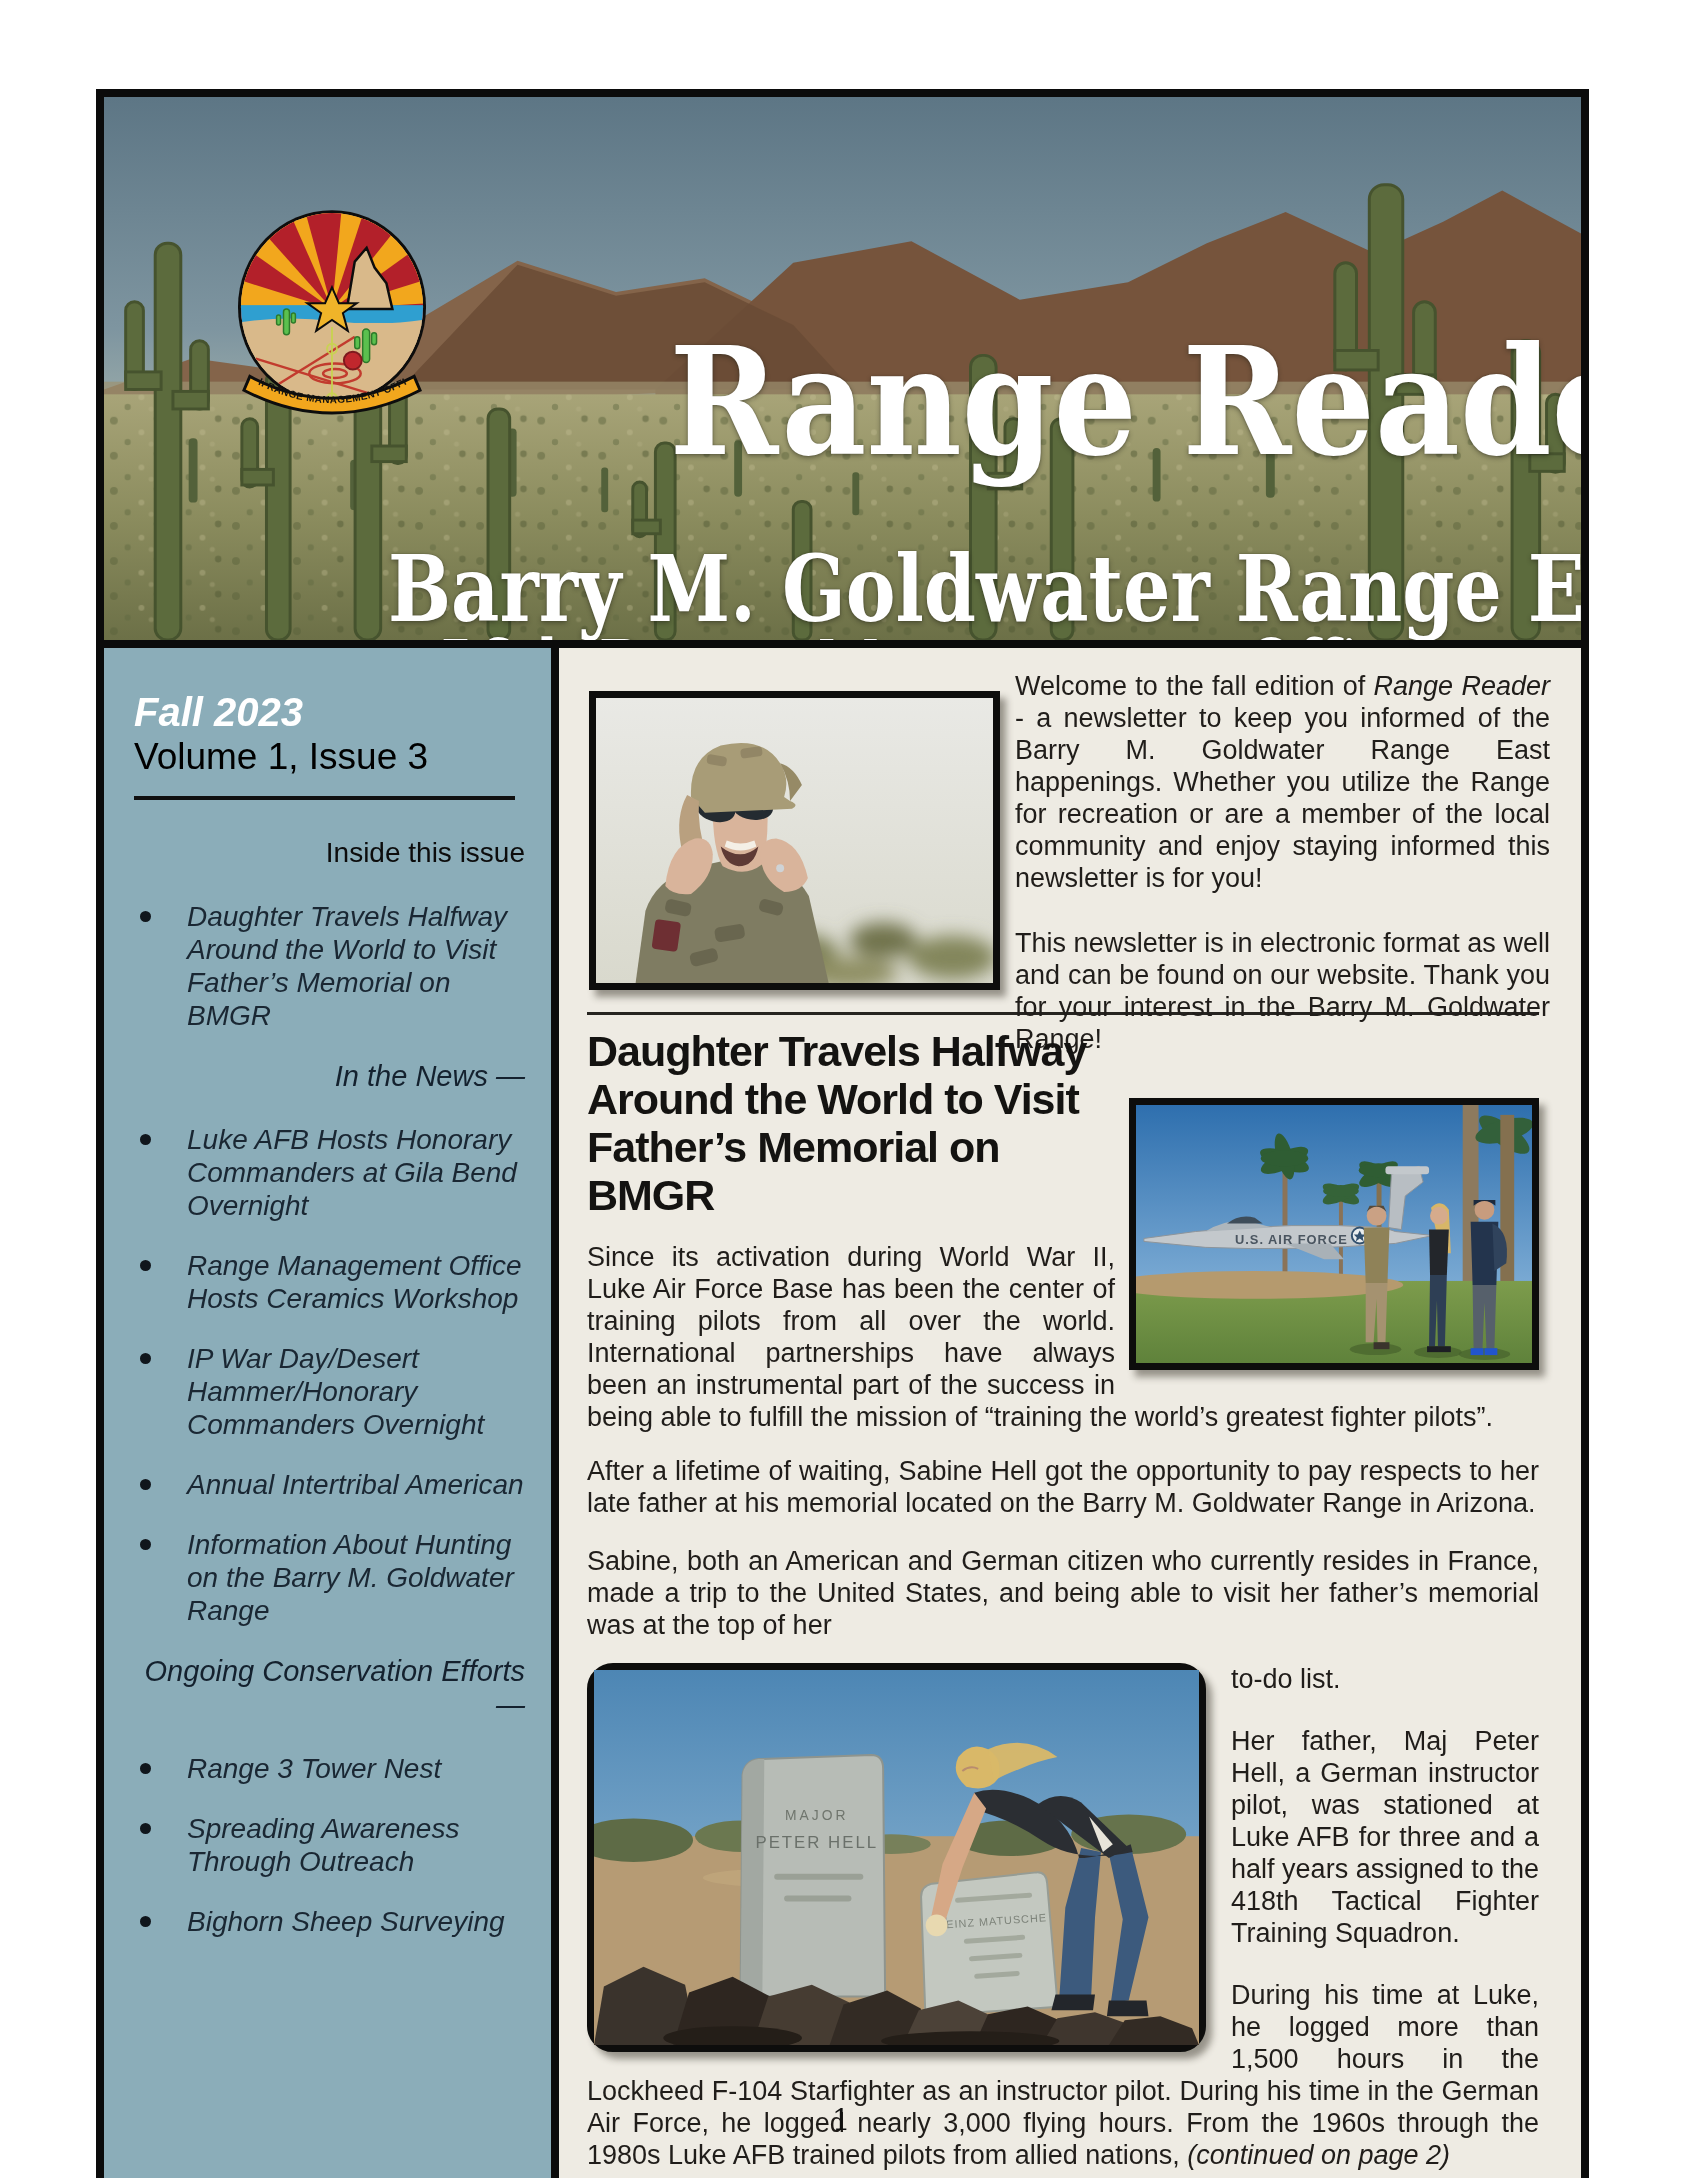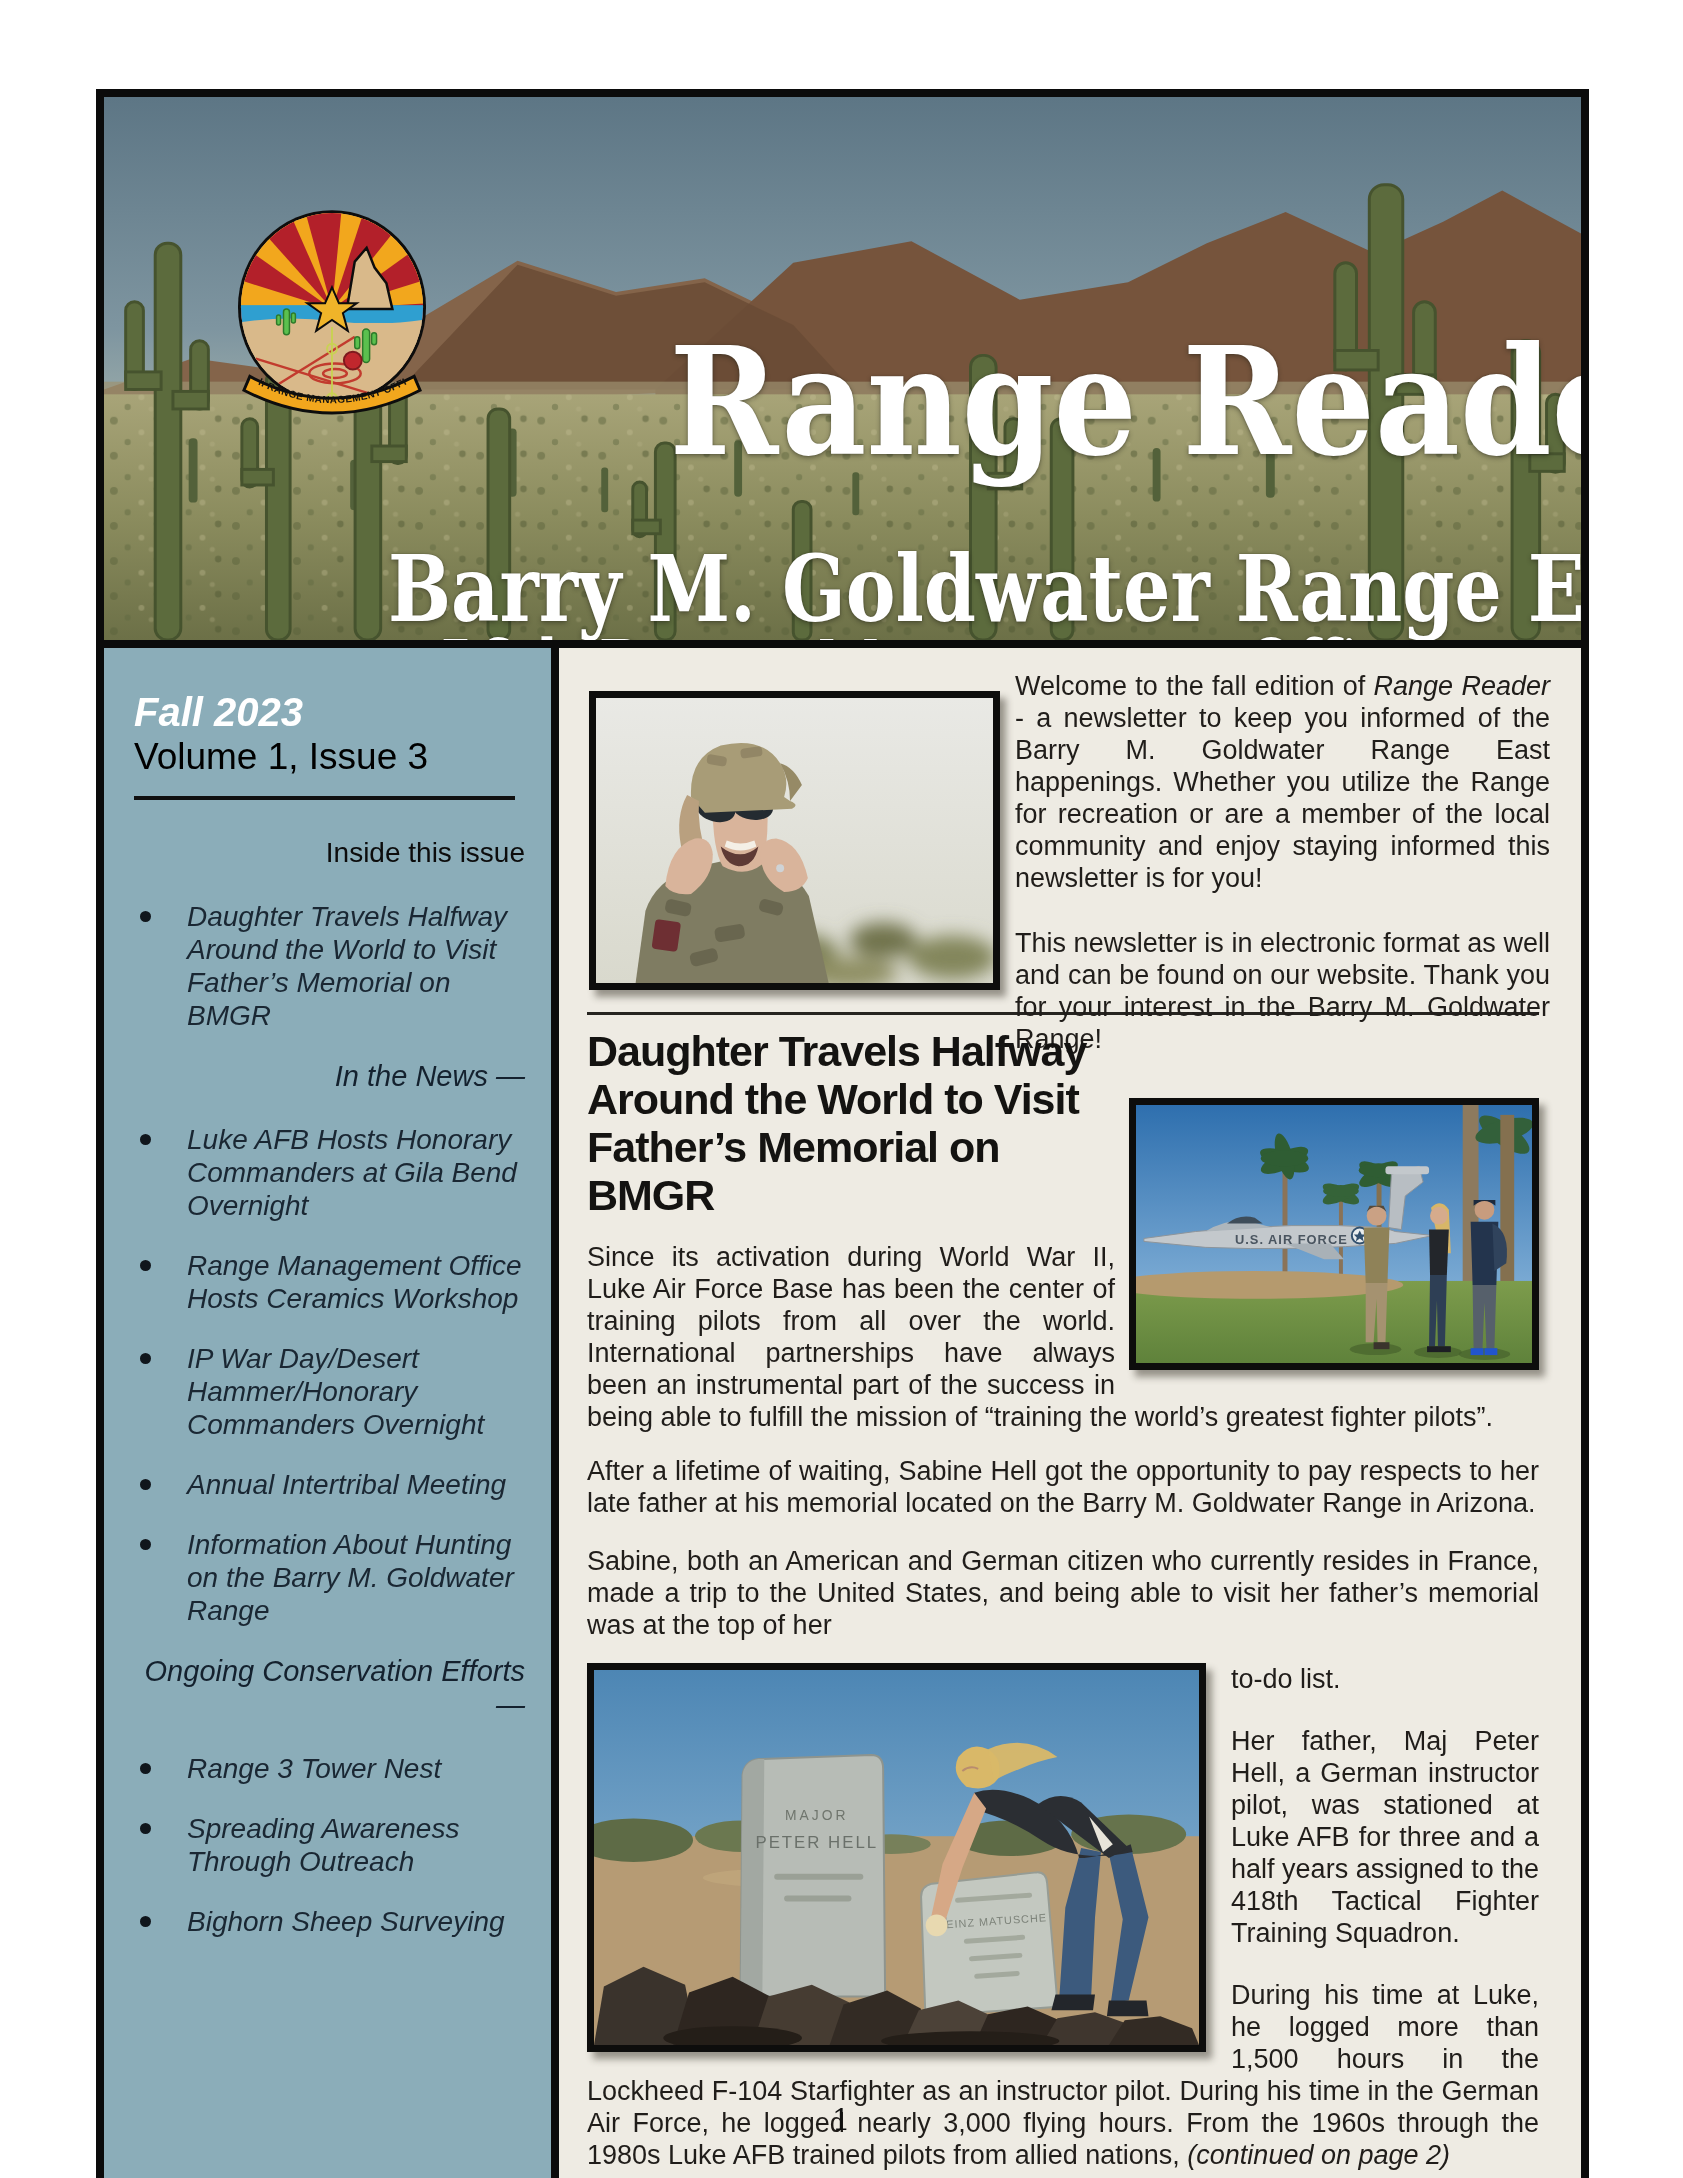--- a/index.html
+++ b/index.html
@@ -52,21 +52,21 @@
   .welcome{position:absolute;left:428px;top:22px;width:535px;
            font-size:27px;line-height:32px;text-align:justify;}
   .welcome p{margin:0 0 33px 0;}
   .brand-italic{font-style:italic;}
   .divider{border:none;border-top:3px solid #262420;margin:0;}
   .article{position:relative;margin-top:12px;font-size:27px;line-height:32px;}
   .article h1{margin:0;font-size:43px;line-height:48px;font-weight:700;color:#141311;
               letter-spacing:-1px;}
   .article p{margin:22px 0 0 0;text-align:justify;}
   .jet-photo{float:right;width:410px;height:272px;margin:71px 0 26px 14px;}
-  .memorial-photo{float:left;width:619px;height:389px;margin:22px 25px 20px 0;}
+  .memorial-photo{float:left;width:619px;height:389px;margin:22px 25px 20px 0;border-radius:26px;}
   .p-sabine{margin-top:26px !important;}
   .p-todo{margin-top:22px !important;}
   .p-father{margin-top:30px !important;}
   .p-luke{margin-top:30px !important;}
   .continued{font-style:italic;}
   .article::after{content:"";display:block;clear:both;}
 
   .page-number{position:absolute;left:832px;top:2103px;font-family:"DejaVu Serif", serif;
                font-size:29px;color:#111;}
 </style>
@@ -252,21 +252,21 @@
         <li>
             <span class="dot"></span>
             <span class="txt">Range Management Office Hosts Ceramics Workshop</span>
           </li>
         <li>
             <span class="dot"></span>
             <span class="txt">IP War Day/Desert Hammer/Honorary Commanders Overnight</span>
           </li>
         <li>
             <span class="dot"></span>
-            <span class="txt">Annual Intertribal Meeting</span>
+            <span class="txt">Annual Intertribal American</span>
           </li>
         <li>
             <span class="dot"></span>
             <span class="txt">Information About Hunting on the Barry M. Goldwater Range</span>
           </li>
       </ul>
 
       <div class="side-subhead">Ongoing Conservation Efforts —</div>
       <ul class="side-list">
         <li>

